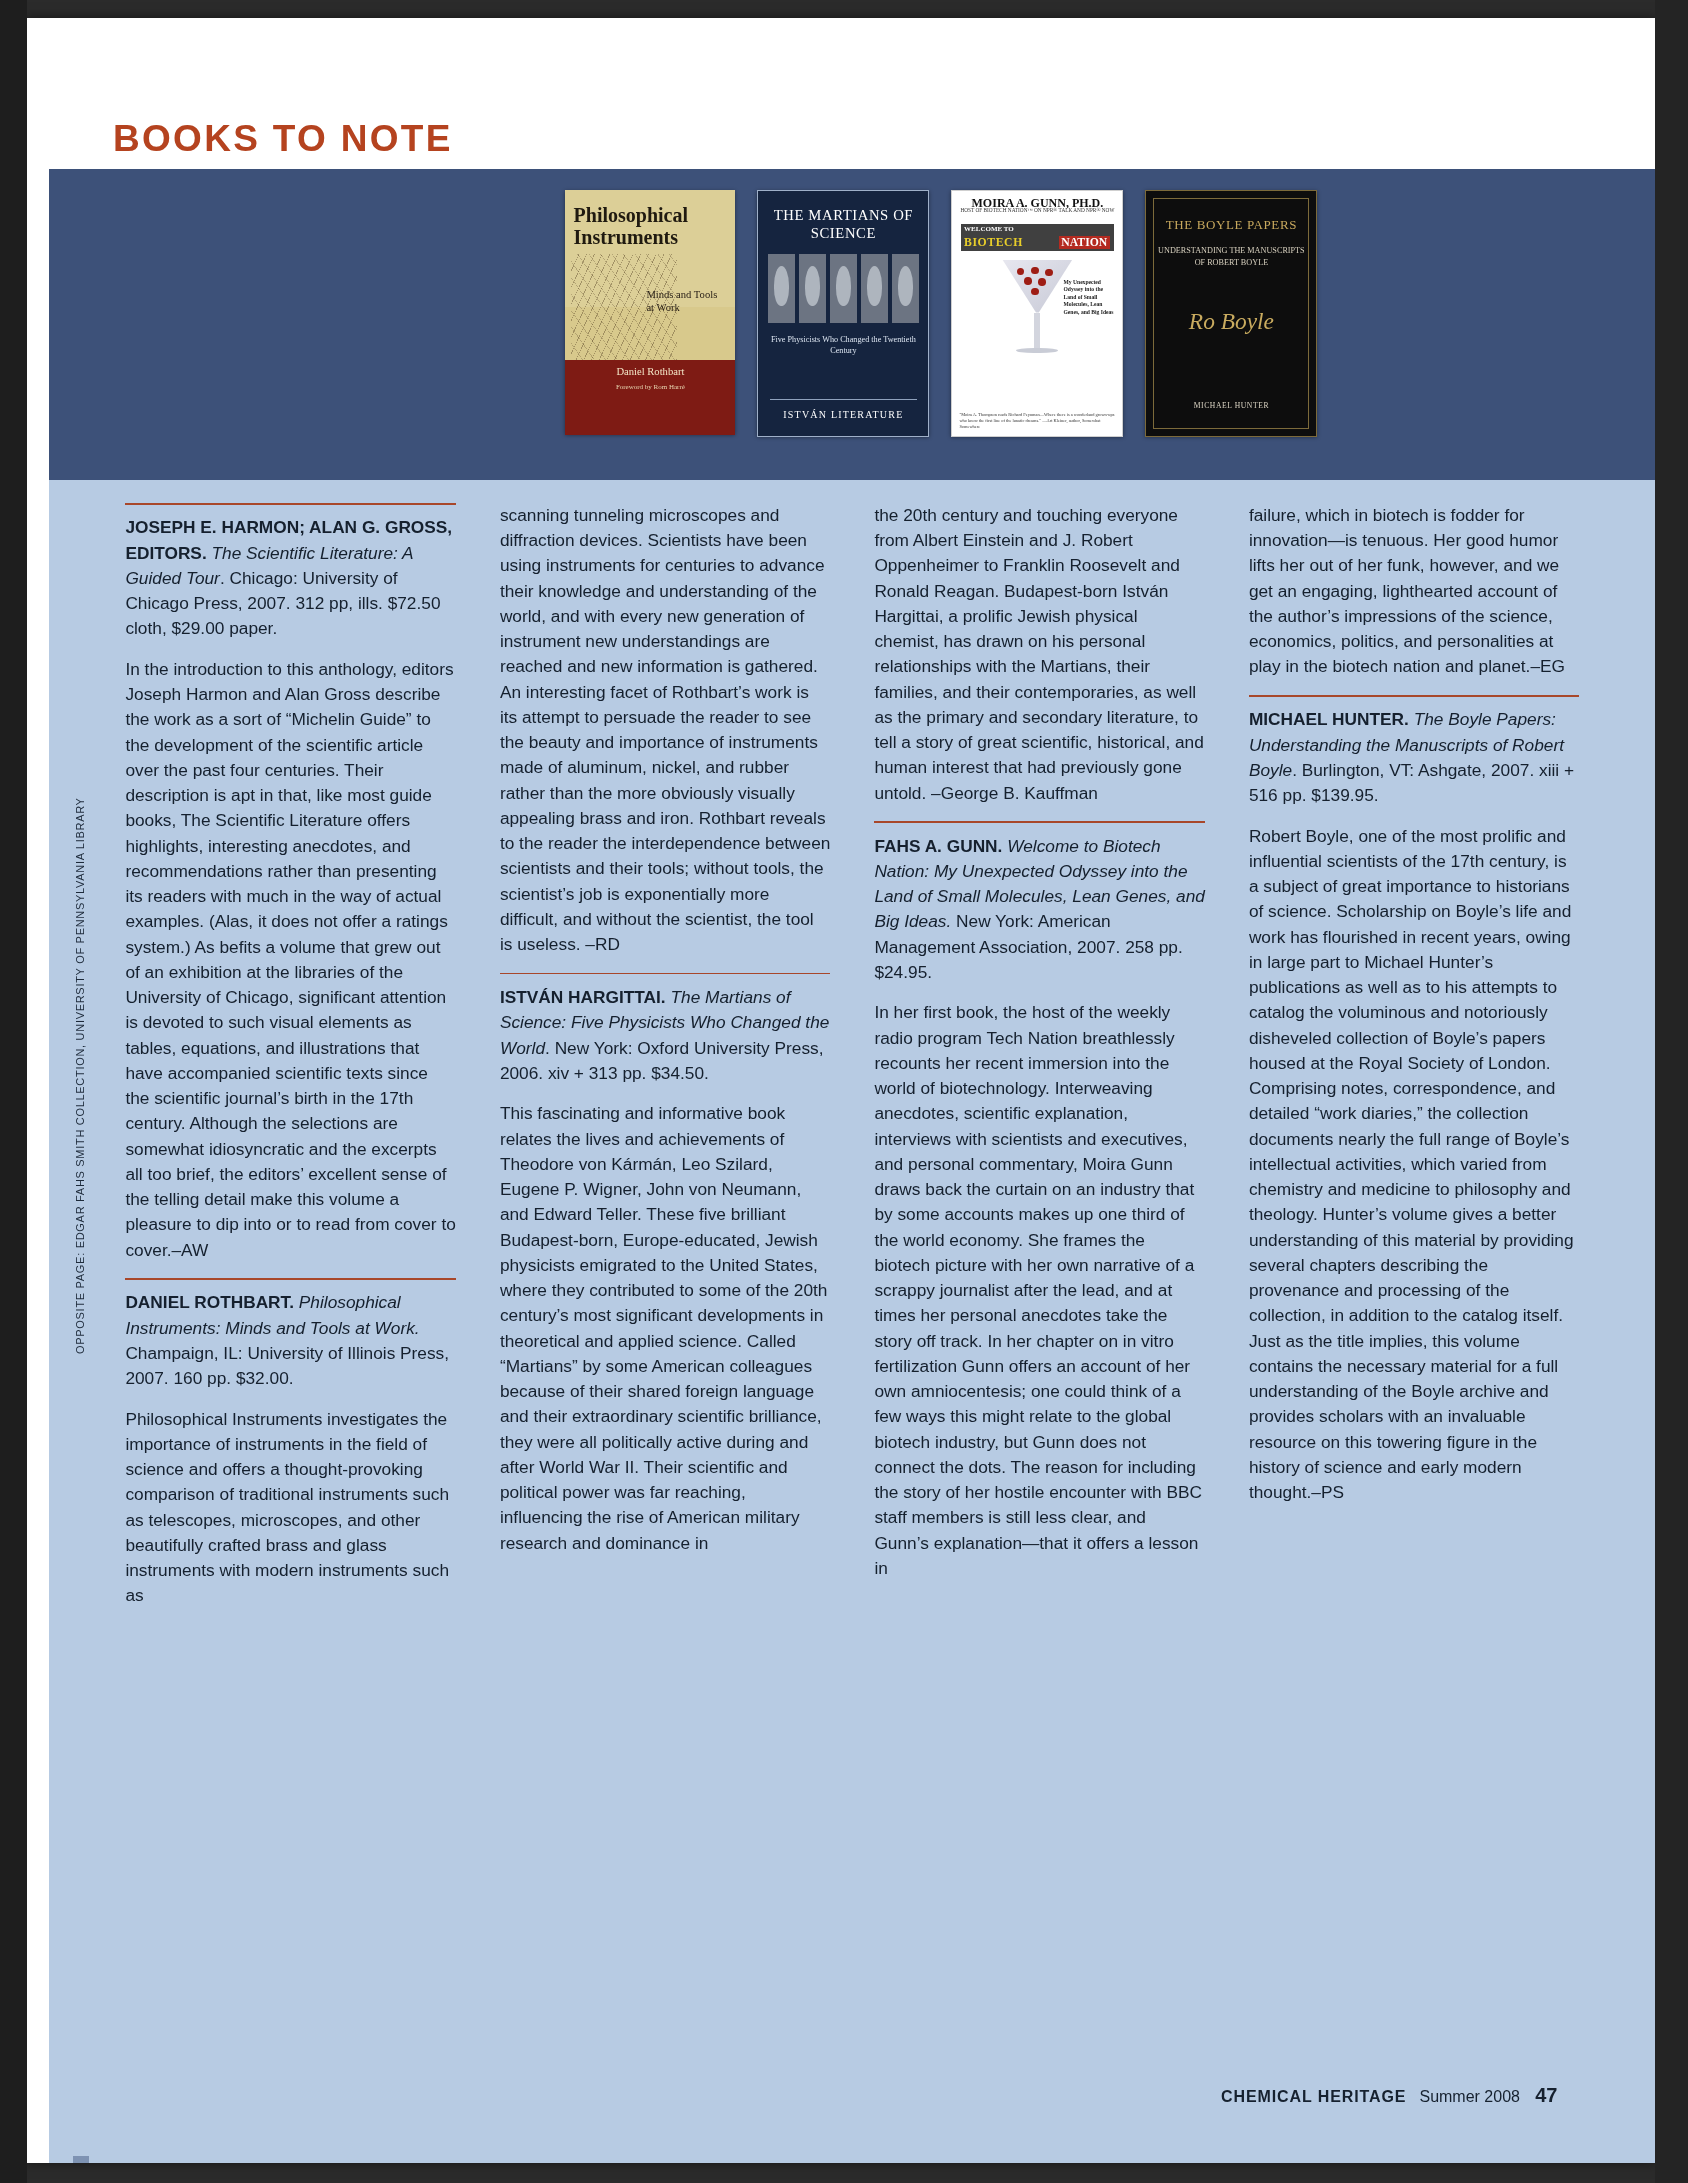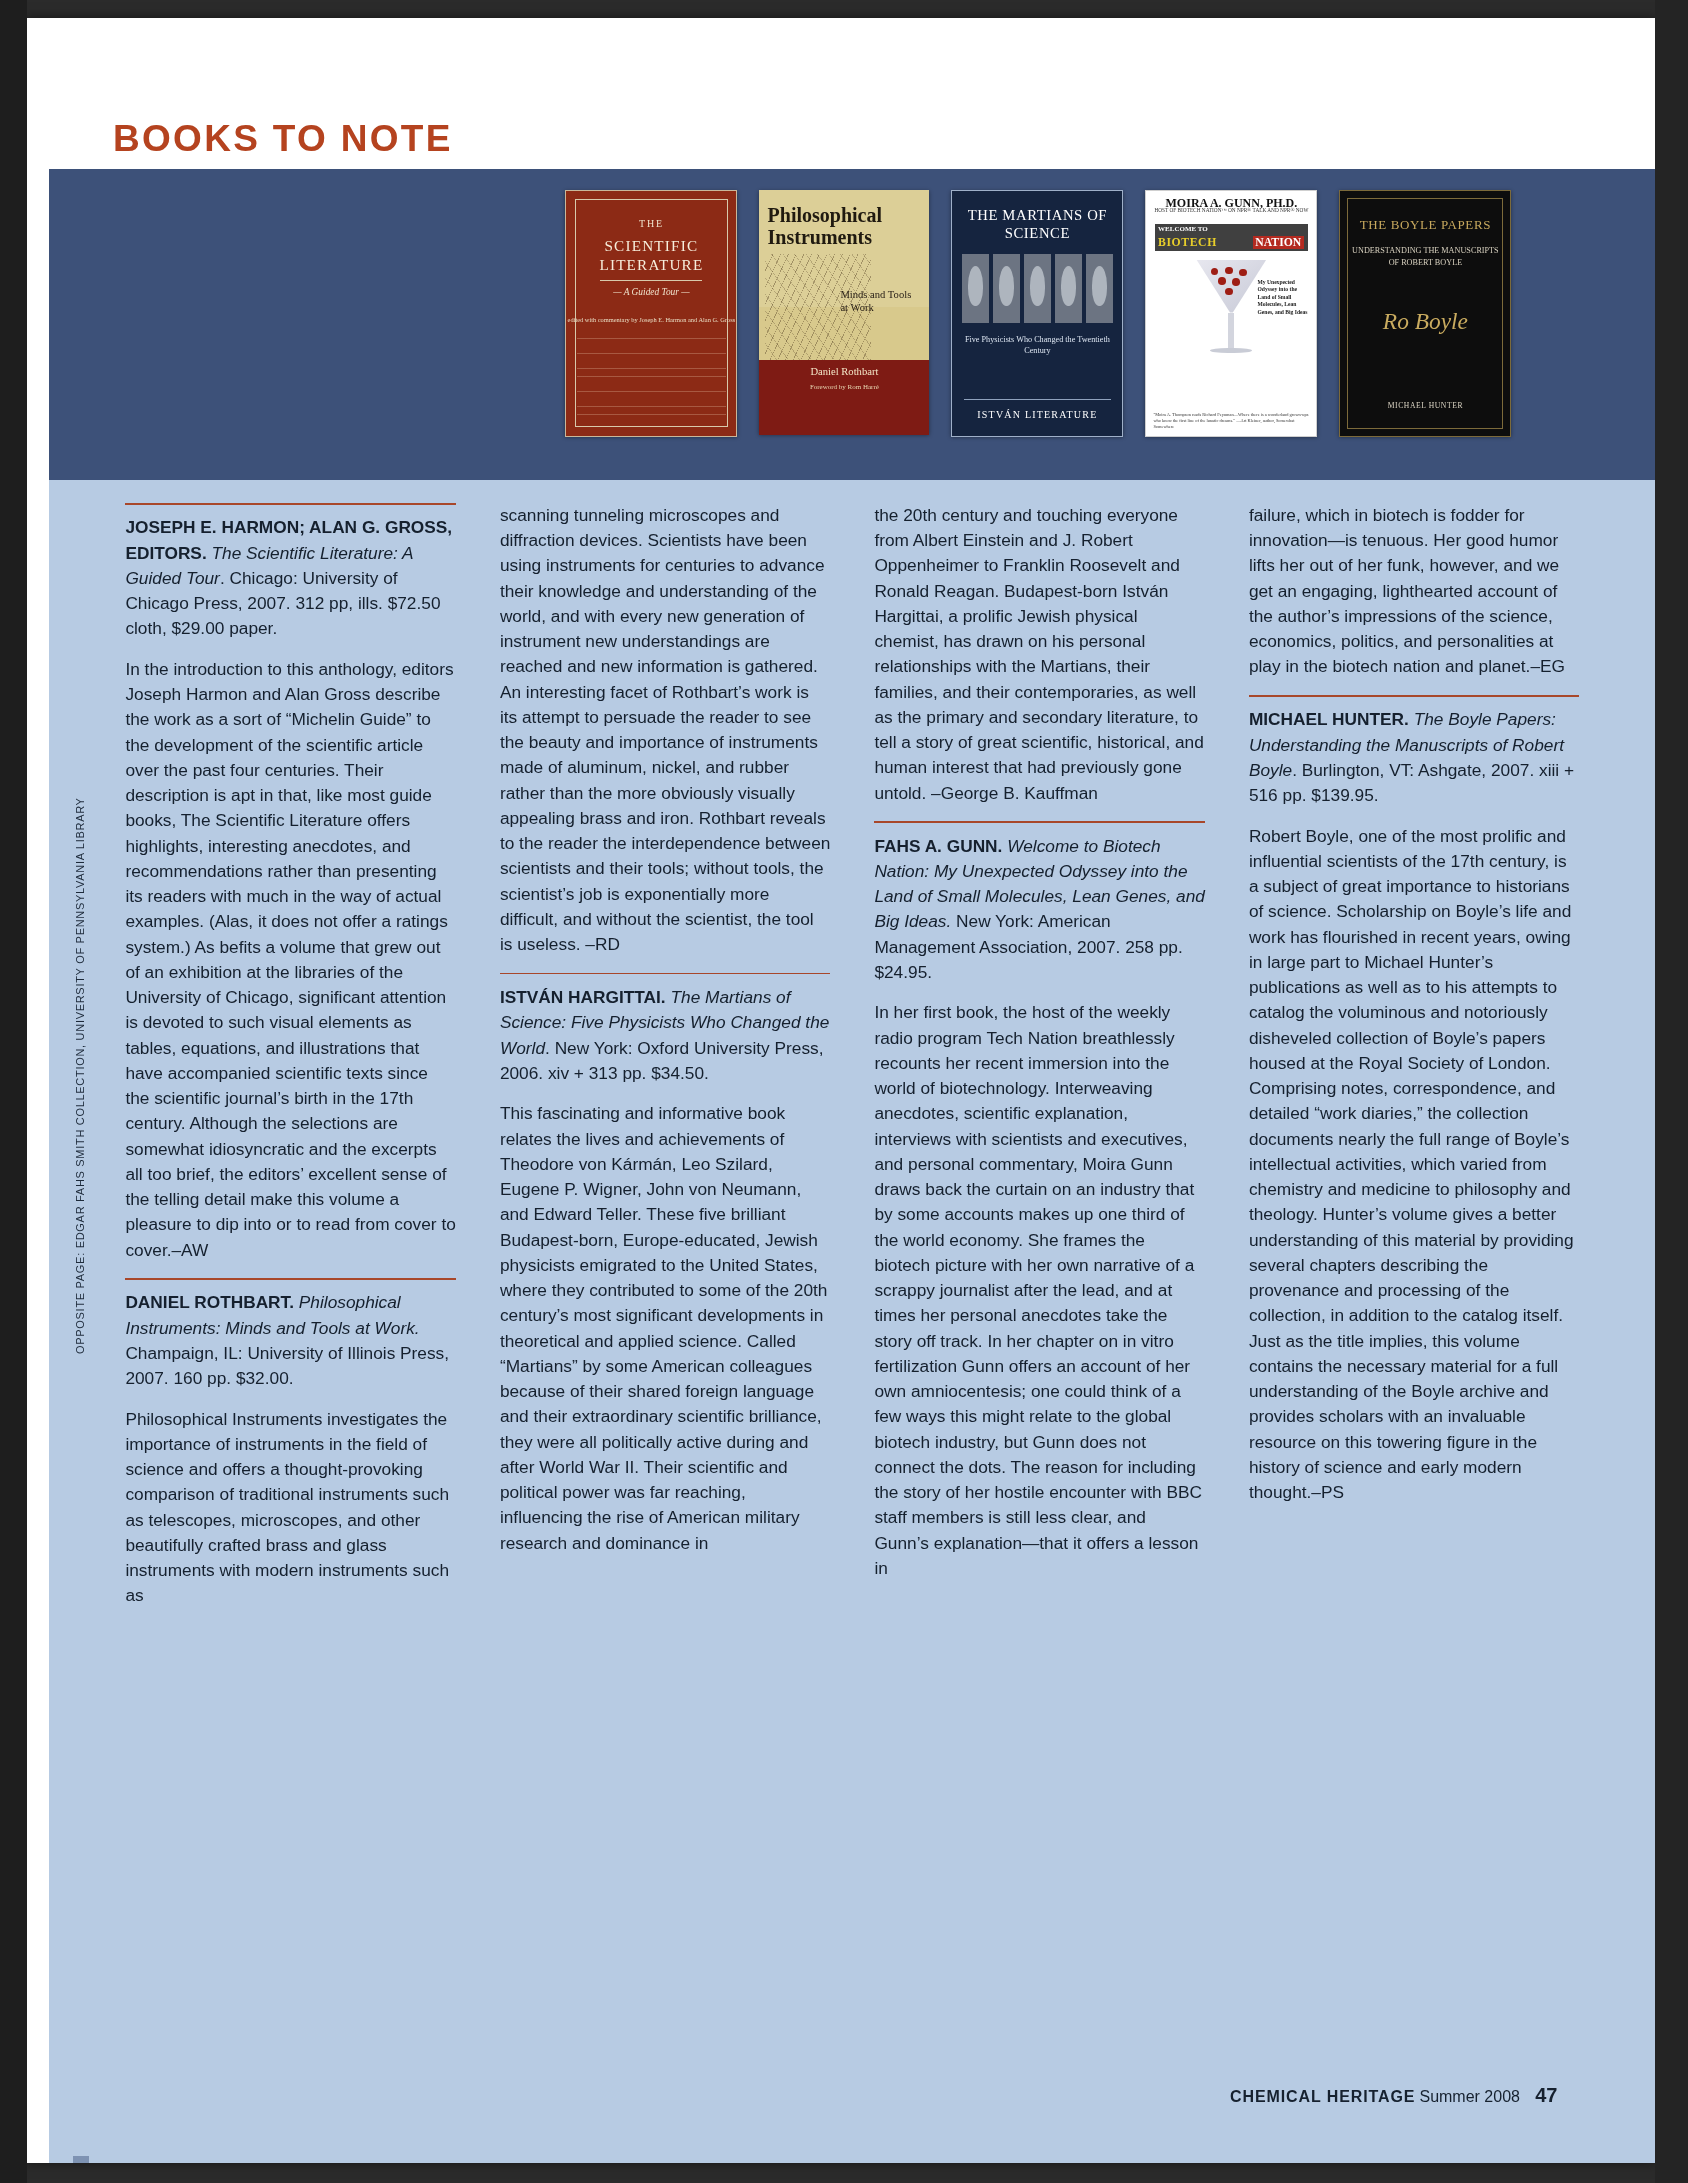--- a/index.html
+++ b/index.html
@@ -198,21 +198,21 @@
     white-space: nowrap;
   }
   .footer {
     position: absolute;
     right: 98px;
     bottom: 56px;
     font-size: 16px;
     color: #16212f;
   }
   .footer .brand { font-weight: bold; letter-spacing: 0.9px; }
-  .footer .issue { margin-left: 4px; }
+  .footer .issue { margin-left: 13px; }
   .footer .pageno { margin-left: 15.2px; font-weight: bold; font-size: 20px; }
   .tab-left {
     position: absolute;
     left: 23.4px;
     top: 1676px;
     width: 16.4px;
     height: 70px;
     background: #7e93b3;
   }
 </style>
@@ -220,29 +220,20 @@
 <body>
 
 <div class="page">
 
   <div class="header-white"></div>
   <div class="title">BOOKS TO NOTE</div>
 
   <div class="banner">
     <div class="covers">
 
-      <div class="cover c1">
-        <div class="inner"></div>
-        <div class="t1">THE</div>
-        <div class="t2">SCIENTIFIC LITERATURE</div>
-        <div class="rule"></div>
-        <div class="t3">— A Guided Tour —</div>
-        <div class="t4">edited with commentary by Joseph E. Harmon and Alan G. Gross</div>
-        <div class="grid"></div>
-      </div>
 
       <div class="cover c2">
         <div class="band-top"></div>
         <div class="draw"></div>
         <div class="t1">Philosophical Instruments</div>
         <div class="t2">Minds and Tools at Work</div>
         <div class="bar"></div>
         <div class="t3">Daniel Rothbart</div>
         <div class="t4">Foreword by Rom Harré</div>
       </div>

